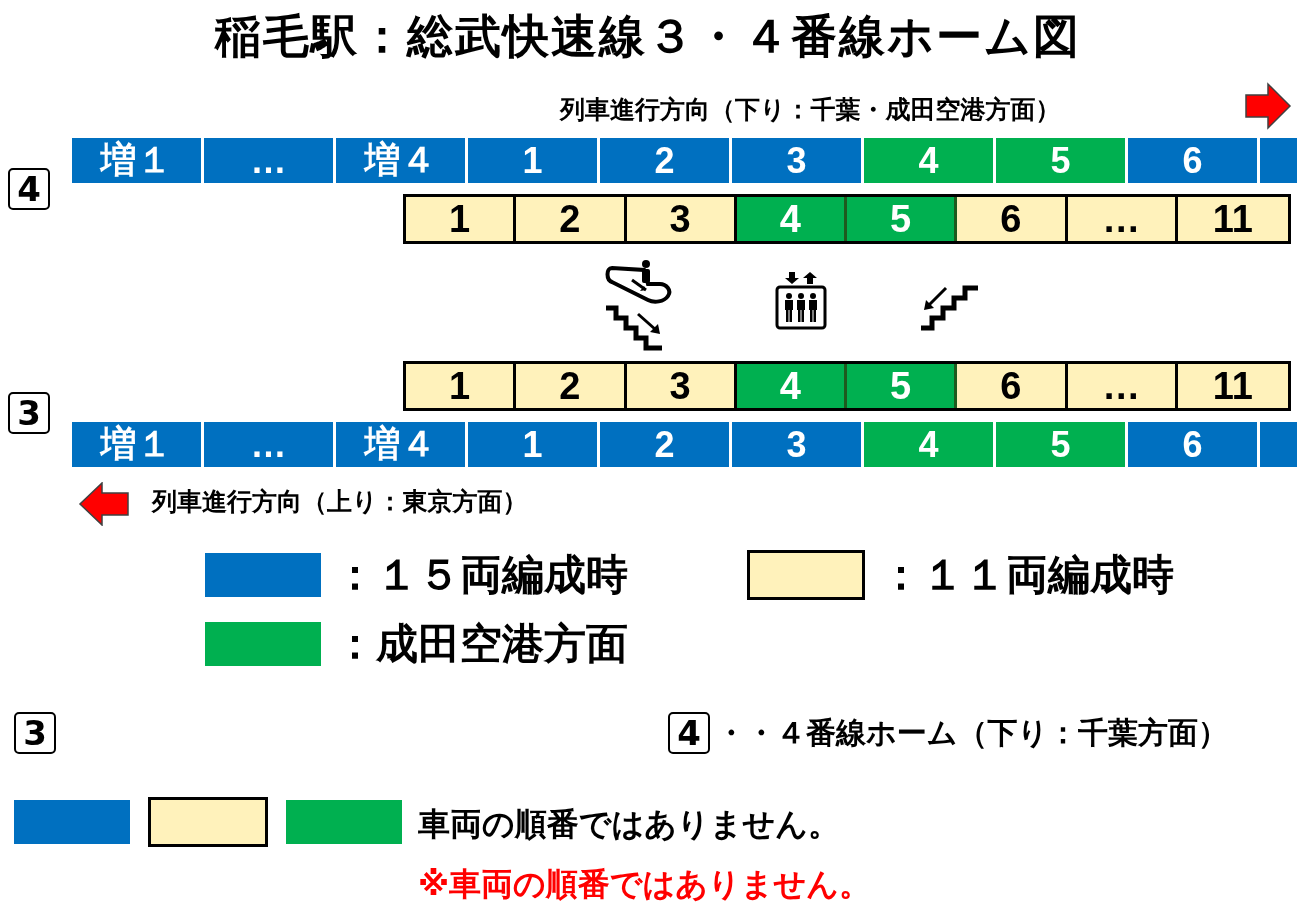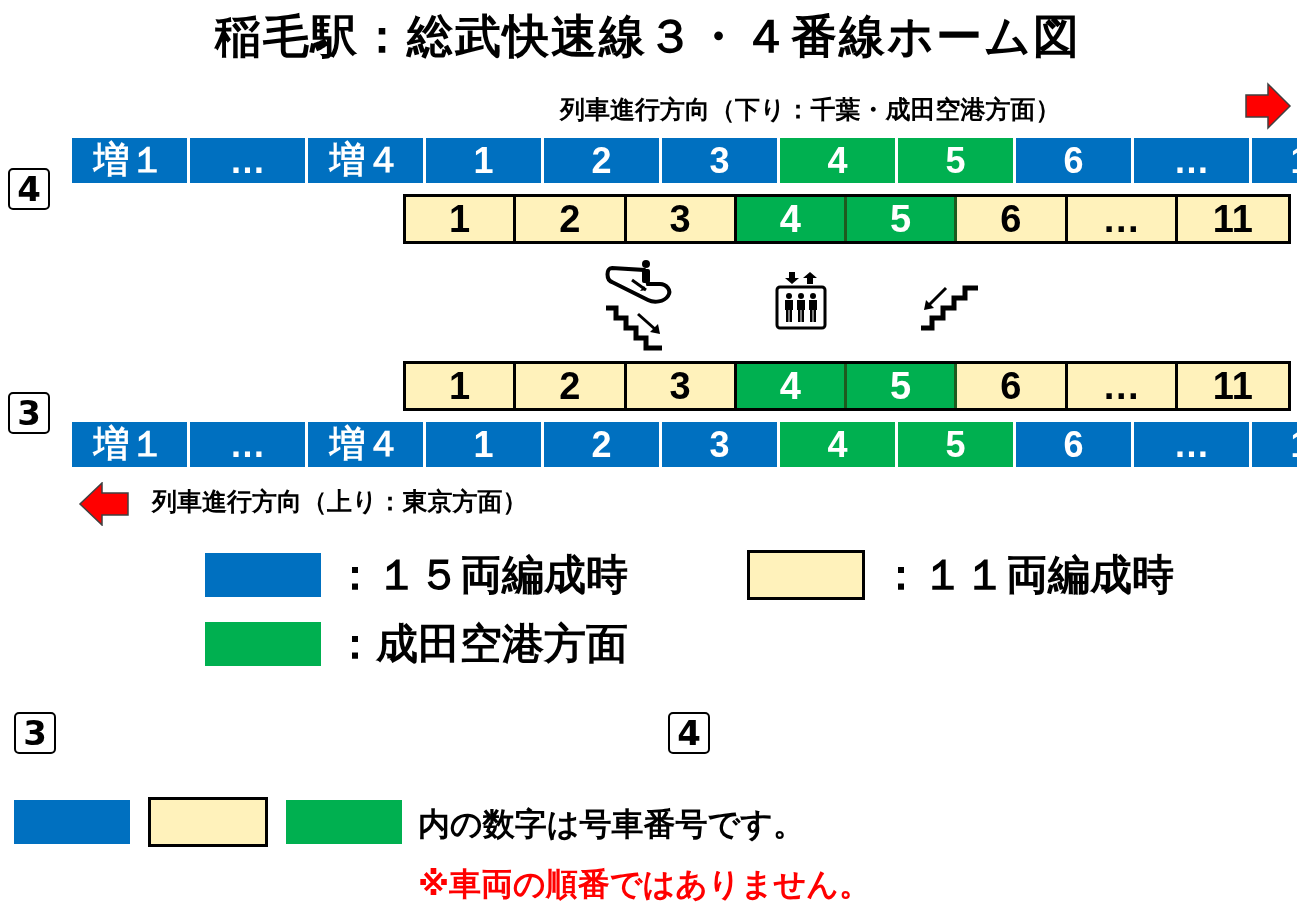--- a/index.html
+++ b/index.html
@@ -6,21 +6,21 @@
   html, body { width: 1297px; height: 911px; background: #ffffff; overflow: hidden; }
   body { position: relative; font-family: "DejaVu Sans", "Liberation Sans", sans-serif; color: #000; }
   .abs { position: absolute; }
   .title { left: 0; top: 6px; width: 1296px; text-align: center; font-size: 46px; font-weight: bold; letter-spacing: 2px; line-height: 60px; }
   .dir-top { left: 560px; top: 84px; font-size: 25px; font-weight: bold; line-height: 40px; white-space: nowrap; margin-top: 6px; }
   .dir-bottom { left: 152px; top: 482px; font-size: 25px; font-weight: bold; line-height: 40px; white-space: nowrap; }
   .arrow { display: block; }
   .badge { width: 42px; height: 42px; border: 2px solid #000; border-radius: 5px; font-size: 34px; font-weight: bold; text-align: center; line-height: 38px; background: #fff; }
   .row { display: flex; position: absolute; }
   .cell { height: 100%; display: flex; align-items: center; justify-content: center; font-weight: bold; font-family: "Liberation Sans", "DejaVu Sans", sans-serif; }
-  .row.blue .cell { width: 115px; margin-right: 3px; font-size: 36px; color: #fff; }
+  .row.blue .cell { width: 129px; margin-right: 3px; font-size: 36px; color: #fff; }
   .row.blue .cell.c15 { background: #0070c0; }
   .row.blue .cell.green { background: #00b050; }
   .row.yellow { border: 3px solid #000; background: #fff2bb; }
   .row.yellow .cell { width: 111px; font-size: 38px; color: #000; border-right: 3px solid #000; background: #fff2bb; }
   .row.yellow .cell:last-child { border-right: none; }
   .row.yellow .cell.green { background: #00b050; color: #fff; border-right: 3px solid #1e5a1e; }
   .row.yellow .cell.green + .cell.green { }
   .icon { position: absolute; }
   .legend-swatch { position: absolute; }
   .sw-blue { background: #0070c0; }
@@ -147,19 +147,20 @@
 <div class="legend-text" style="left:880px; top:553px;">：１１両編成時</div>
 
 <div class="legend-swatch sw-green" style="left:205px; top:622px; width:116px; height:44px;"></div>
 <div class="legend-text" style="left:334px; top:622px;">：成田空港方面</div>
 
 <div class="platform-line" style="left:14px; top:712px;">
   <div class="badge">3</div>
 </div>
 <div class="platform-line" style="left:668px; top:712px;">
   <div class="badge">4</div>
+  <span>・・４番線ホーム（下り：千葉方面）</span>
 </div>
 
 <div class="legend-swatch sw-blue" style="left:14px; top:800px; width:116px; height:44px;"></div>
 <div class="legend-swatch sw-yellow" style="left:148px; top:797px; width:120px; height:50px;"></div>
 <div class="legend-swatch sw-green" style="left:286px; top:800px; width:116px; height:44px;"></div>
-<div class="note" style="left:418px; top:802px;">内の数字は号車番号です。</div>
+<div class="note" style="left:418px; top:802px;">車両の順番ではありません。</div>
 <div class="note warn" style="left:418px; top:862px;">※車両の順番ではありません。</div>
 
 </body></html>

